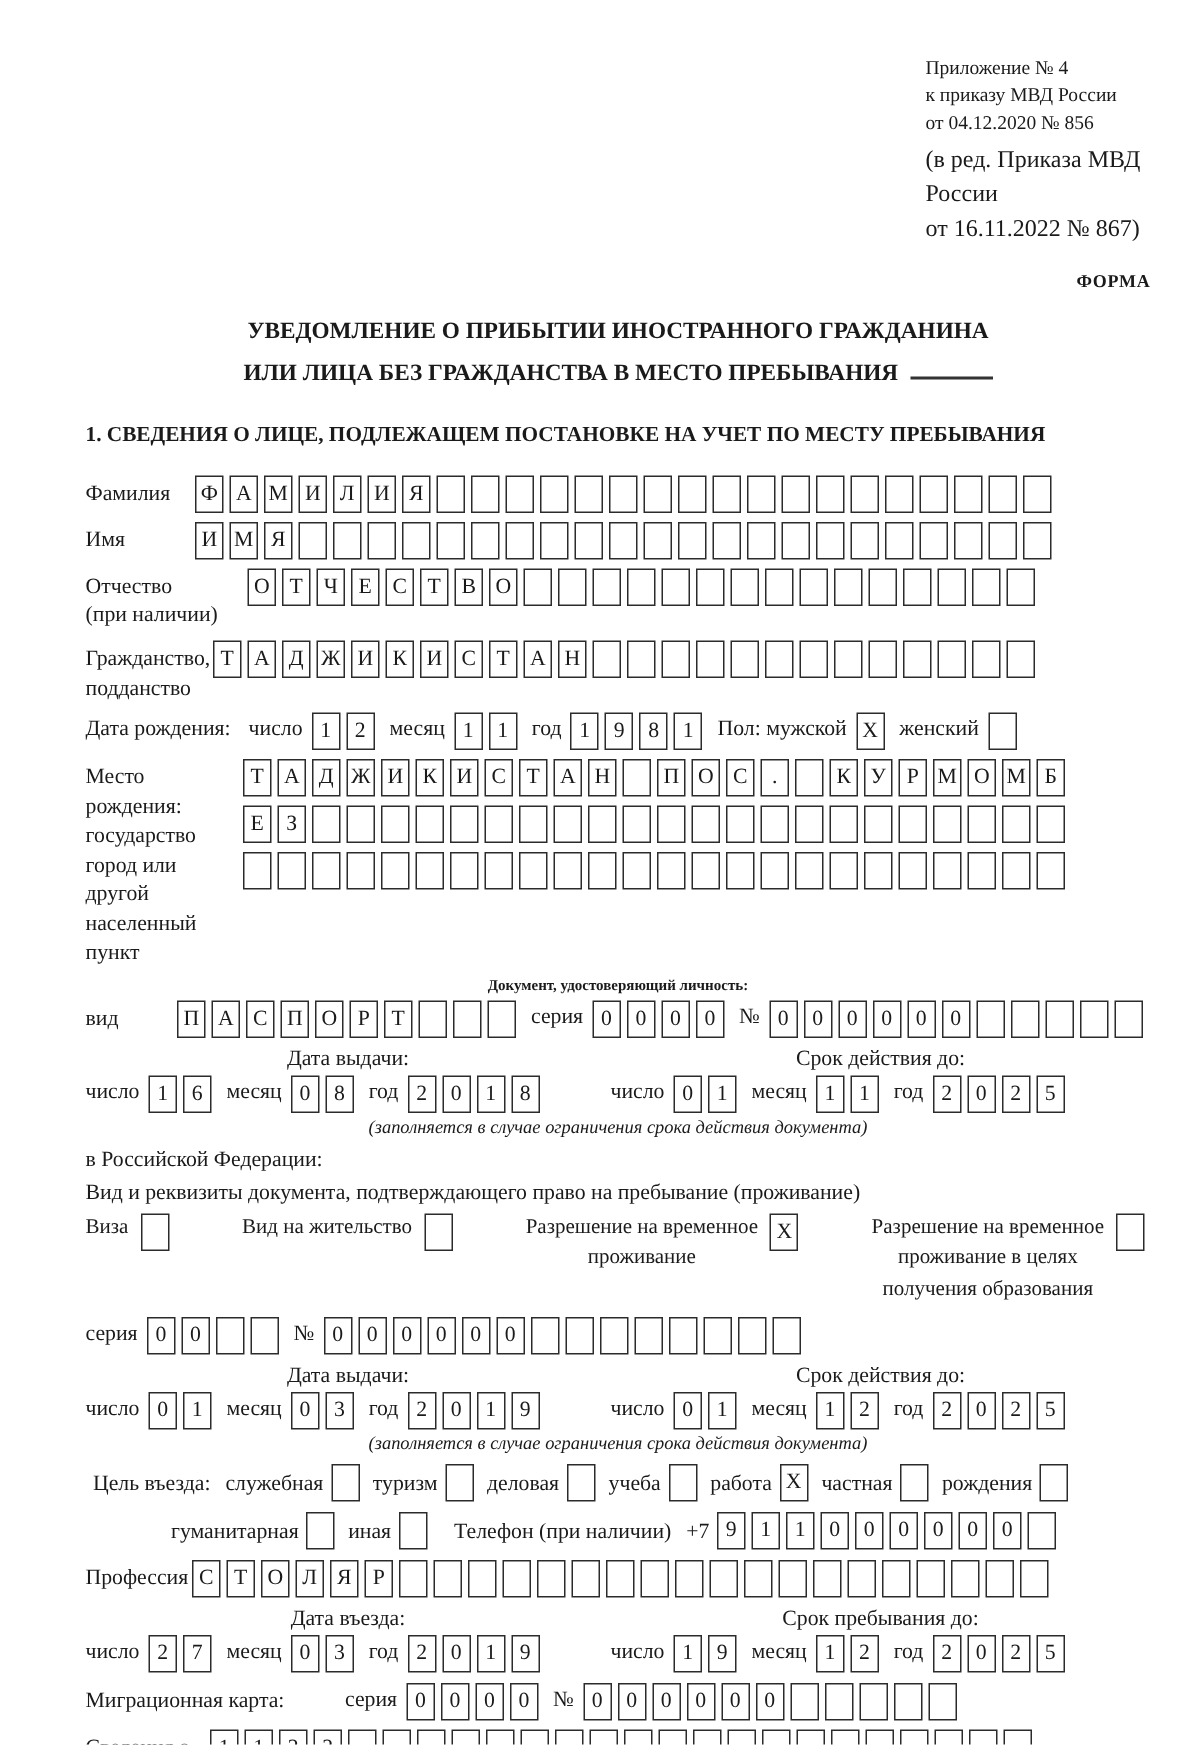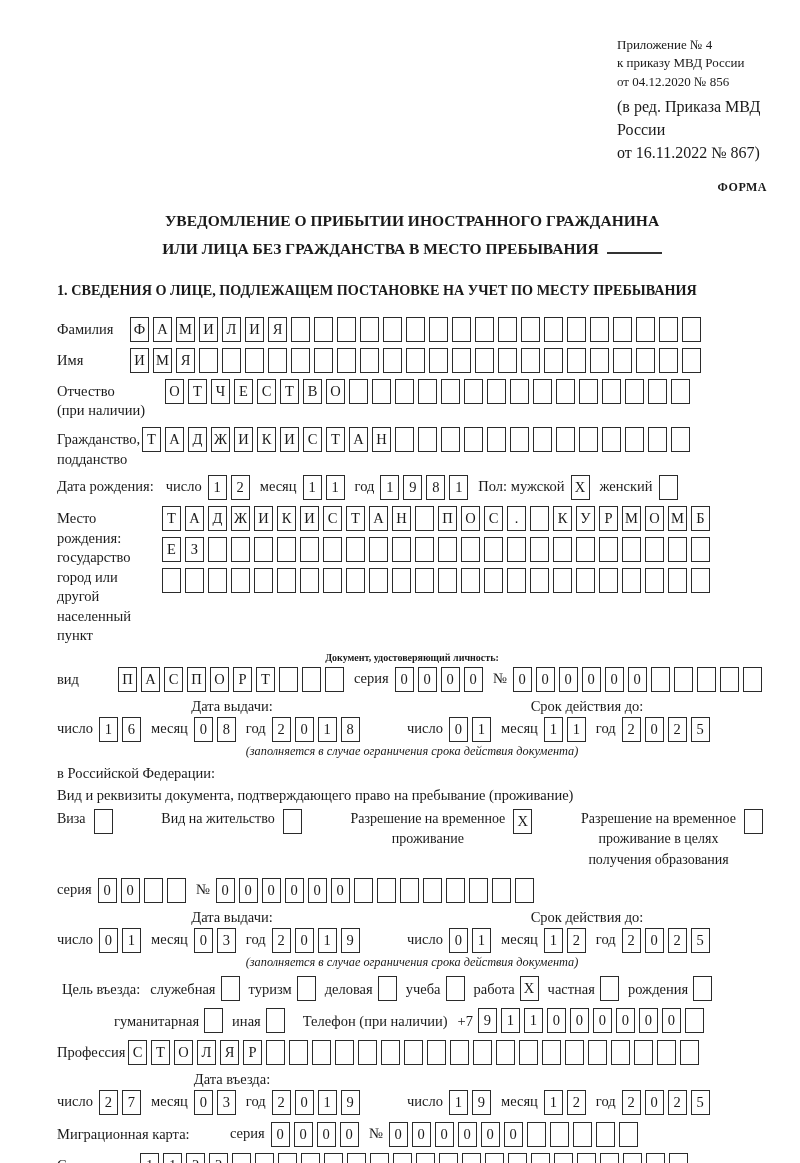--- a/index.html
+++ b/index.html
@@ -610,20 +610,21 @@
         <span class="cell"></span>
         <span class="cell"></span>
         <span class="cell"></span>
         <span class="cell"></span>
         <span class="cell"></span>
       </span>
   </div>
 
   <div class="date-heads">
     <span class="dh-left">Дата въезда:</span>
+    <span class="dh-right">Срок пребывания до:</span>
   </div>
   <div class="date-row" style="margin-bottom:7px;">
     <span class="half-left">
       <span class="inl-label first">число</span>
       <span class="cells">
           <span class="cell">2</span>
           <span class="cell">7</span>
         </span>
       <span class="inl-label">месяц</span>
       <span class="cells">

